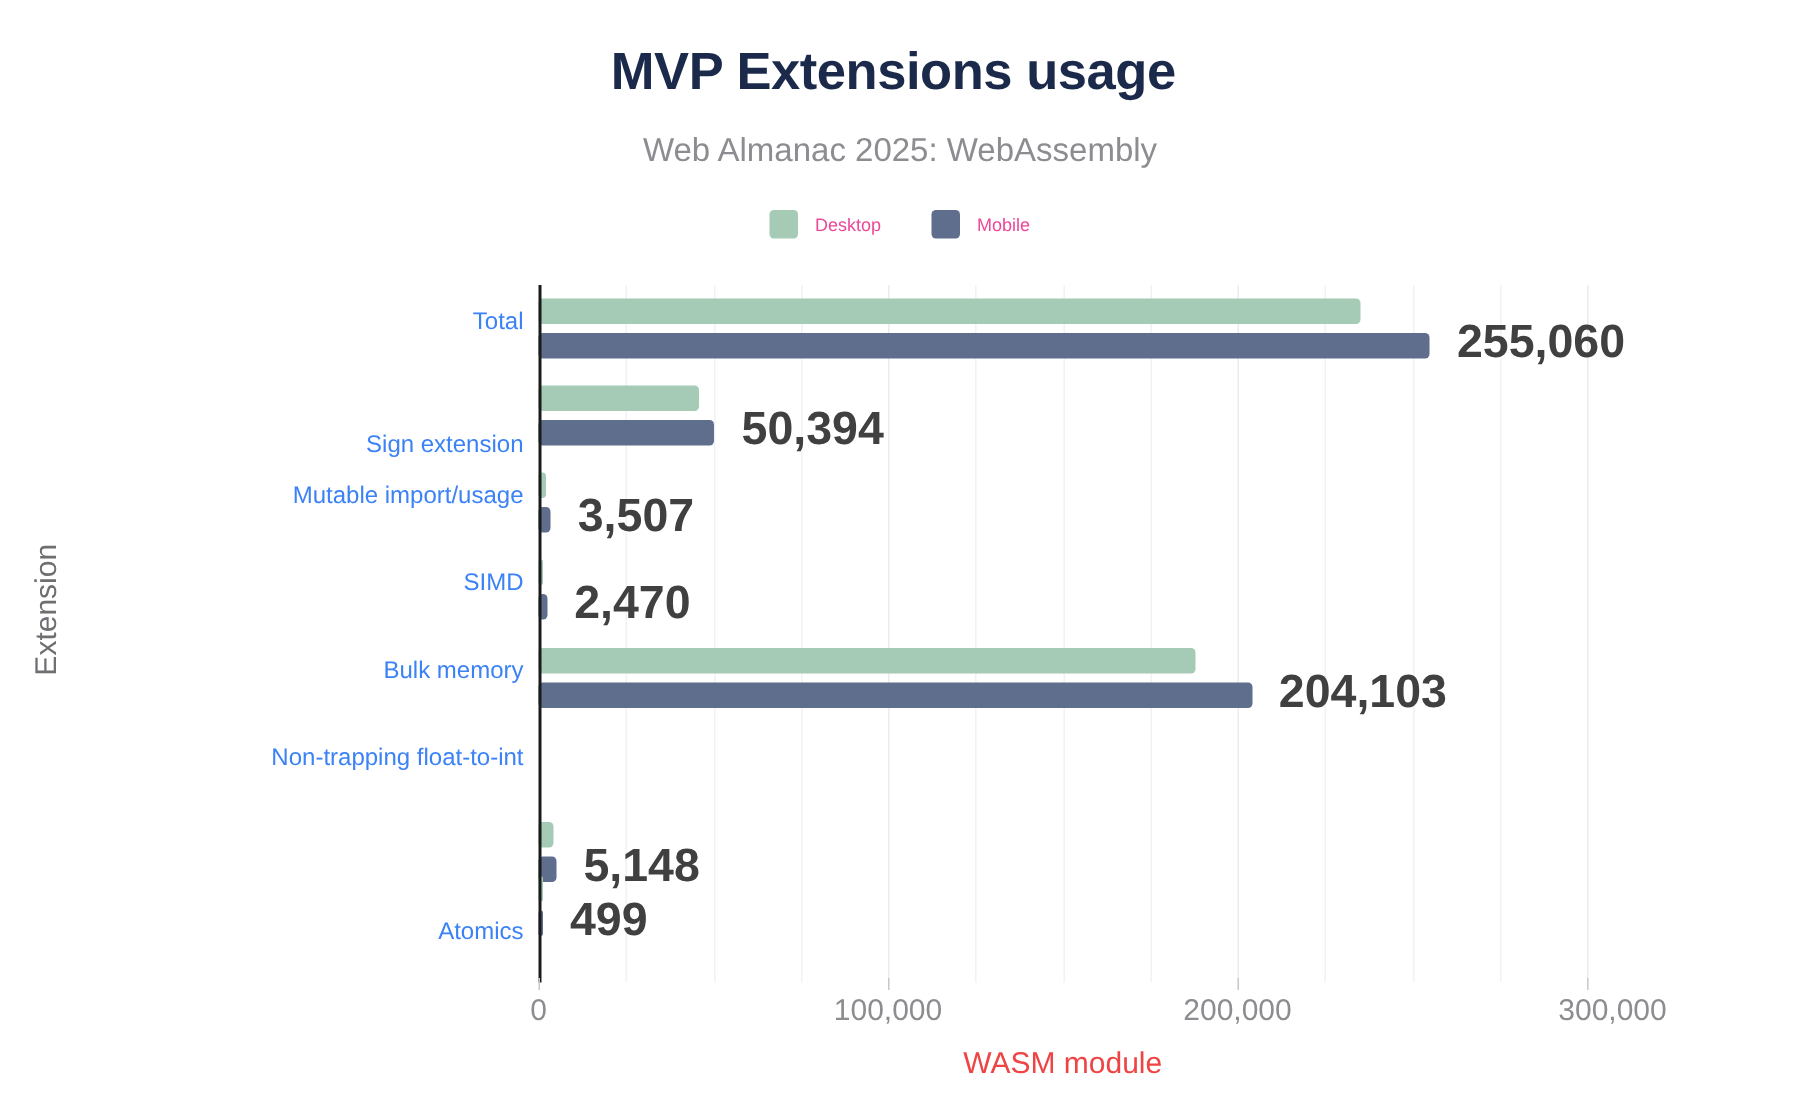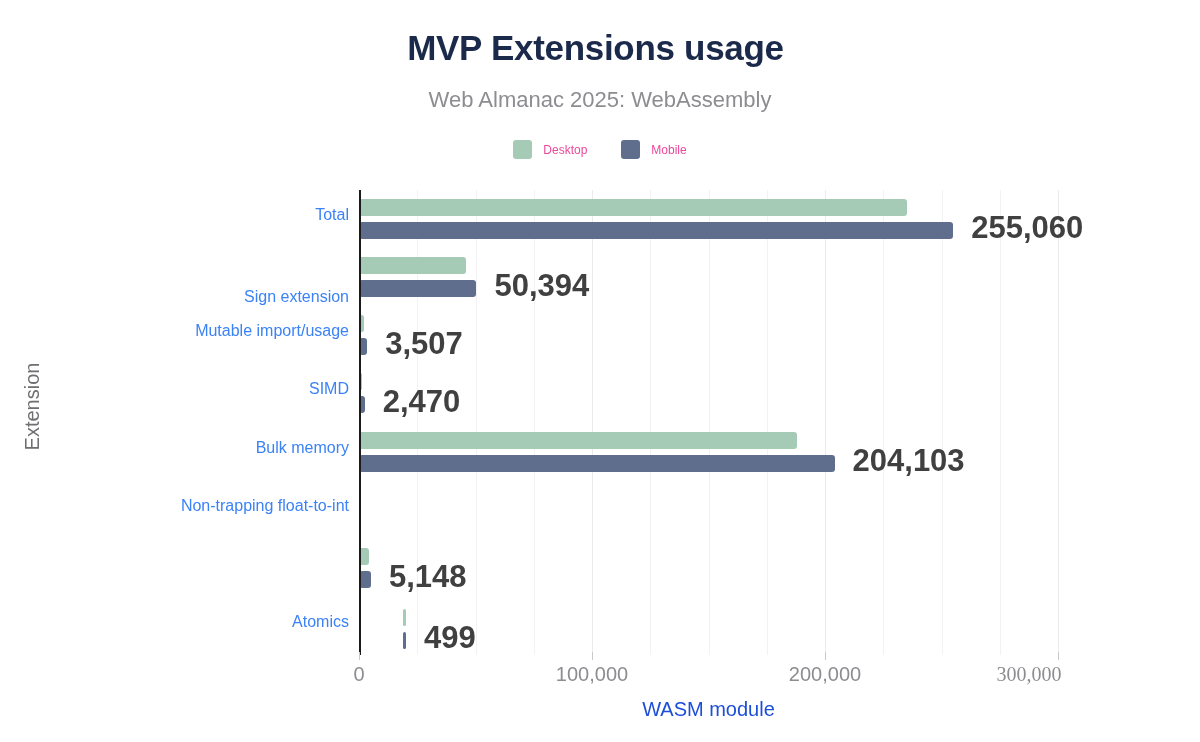--- a/index.html
+++ b/index.html
@@ -164,21 +164,21 @@
     background: #c9c9cd;
   }
 
   #xaxis-title {
     position: absolute;
     left: 359px;
     top: 698px;
     width: 699px;
     text-align: center;
     font-size: 20px;
-    color: #1d4ed8;
+    color: #ef4444;
   }
 
   #yaxis-title {
     position: absolute;
     left: -28px;
     top: 395px;
     width: 120px;
     text-align: center;
     font-size: 20px;
     color: #6f6f73;
@@ -241,21 +241,21 @@
       <div class="row" style="top: 241.562px; height: 46px;">
         <div class="bar desktop" style="width: 438.04px; background: rgb(165, 202, 181);"></div>
         <div class="bar mobile" style="width: 475.56px; background: rgb(95, 110, 140);"></div>
         <div class="bar-value" style="left: 493.56px;">204,103</div>
       </div>
       <div class="row" style="top: 357.812px; height: 46px;">
         <div class="bar desktop" style="width: 10.019px; background: rgb(165, 202, 181);"></div>
         <div class="bar mobile" style="width: 11.9948px; background: rgb(95, 110, 140);"></div>
         <div class="bar-value" style="left: 29.9948px;">5,148</div>
       </div>
-      <div class="row" style="top: 419px; height: 46px; margin-left: 44px;">
+      <div class="row" style="top: 394px; height: 46px;">
         <div class="bar desktop" style="width: 3px; background: rgb(165, 202, 181);"></div>
         <div class="bar mobile" style="width: 3px; background: rgb(95, 110, 140);"></div>
         <div class="bar-value" style="left: 21px;">499</div>
       </div>
     </div>
   <div id="axis-line"></div>
 
   <div id="ytick-wrap">
       <div class="ytick" style="top: 16.0625px;">Total</div>
       <div class="ytick" style="top: 74.1875px; margin-top: 24px;">Sign extension</div>
@@ -267,18 +267,18 @@
     </div>
 
   <div id="xticks">
       <div class="xtick-mark" style="left: 0px;"></div>
       <div class="xtick" style="left: 0px;">0</div>
       <div class="xtick-mark" style="left: 233px;"></div>
       <div class="xtick" style="left: 233px;">100,000</div>
       <div class="xtick-mark" style="left: 466px;"></div>
       <div class="xtick" style="left: 466px;">200,000</div>
       <div class="xtick-mark" style="left: 699px;"></div>
-      <div class="xtick" style="left: 670px; font-family: Liberation Serif, serif;">300,000</div>
+      <div class="xtick" style="left: 716px;">300,000</div>
     </div>
   <div id="xaxis-title">WASM module</div>
   <div id="yaxis-title">Extension</div>
 
 </div>
 
 </body></html>

